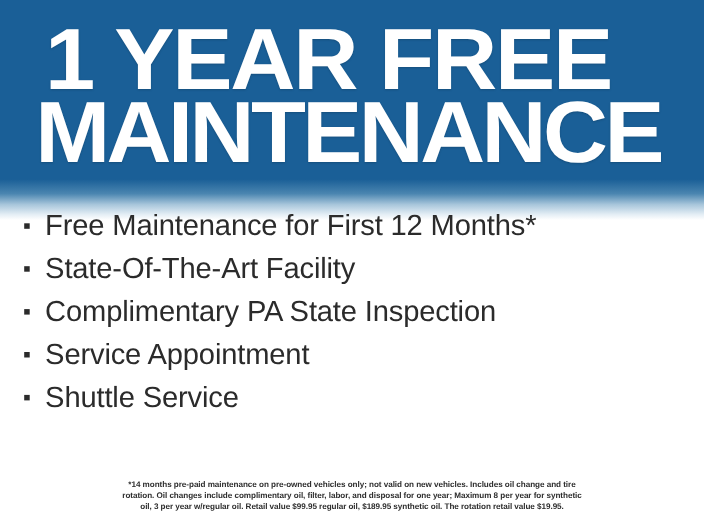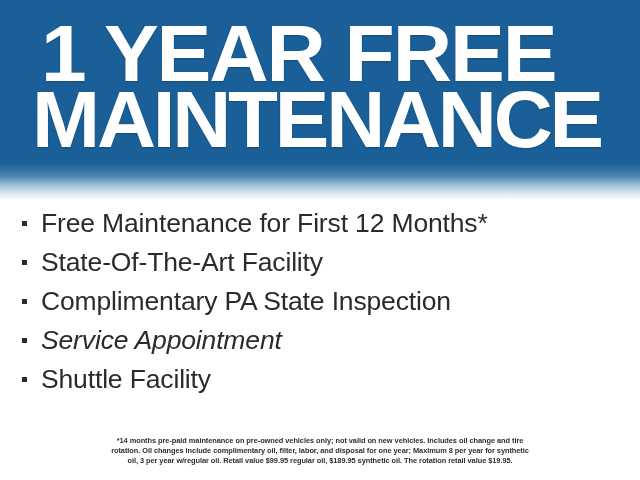--- a/index.html
+++ b/index.html
@@ -64,21 +64,21 @@
     font-size: 79px;
     letter-spacing: -3.1px;
     transform: scaleX(1.035);
     transform-origin: left top;
   }
 
   
   .bullets {
     position: absolute;
     left: 0;
-    top: 205px;
+    top: 187px;
     width: 640px;
     margin: 0;
     padding: 0;
     list-style: none;
   }
 
   .bullet-row {
     display: flex;
     align-items: flex-start;
     padding: 0 0 0 22px;
@@ -99,21 +99,20 @@
     color: #2b2b2b;
     font-size: 26.5px;
     line-height: 37px;
     font-weight: normal;
     letter-spacing: -0.15px;
     font-family: "Liberation Sans", sans-serif;
   }
 
   .bullet-text .cont {
     display: block;
-    font-style: italic;
   }
 
   
   .fineprint {
     position: absolute;
     left: 0;
     top: 436px;
     width: 640px;
     text-align: center;
     color: #2e2e2e;
@@ -164,21 +163,21 @@
     <li class="bullet-row">
       <span class="bullet-mark"></span>
       <span class="bullet-text">
         <span class="cont">Service Appointment</span>
       </span>
     </li>
 
     <li class="bullet-row">
       <span class="bullet-mark"></span>
       <span class="bullet-text">
-        <span>Shuttle Facility</span>
+        <span>Shuttle Service</span>
       </span>
     </li>
 
   </ul>
 
   <div class="fineprint">
     <span class="fp-line">*14 months pre-paid maintenance on pre-owned vehicles only; not valid on new vehicles. Includes oil change and tire</span>
     <span class="fp-line">rotation. Oil changes include complimentary oil, filter, labor, and disposal for one year; Maximum 8 per year for synthetic</span>
     <span class="fp-line">oil, 3 per year w/regular oil. Retail value $99.95 regular oil, $189.95 synthetic oil. The rotation retail value $19.95.</span>
   </div>

